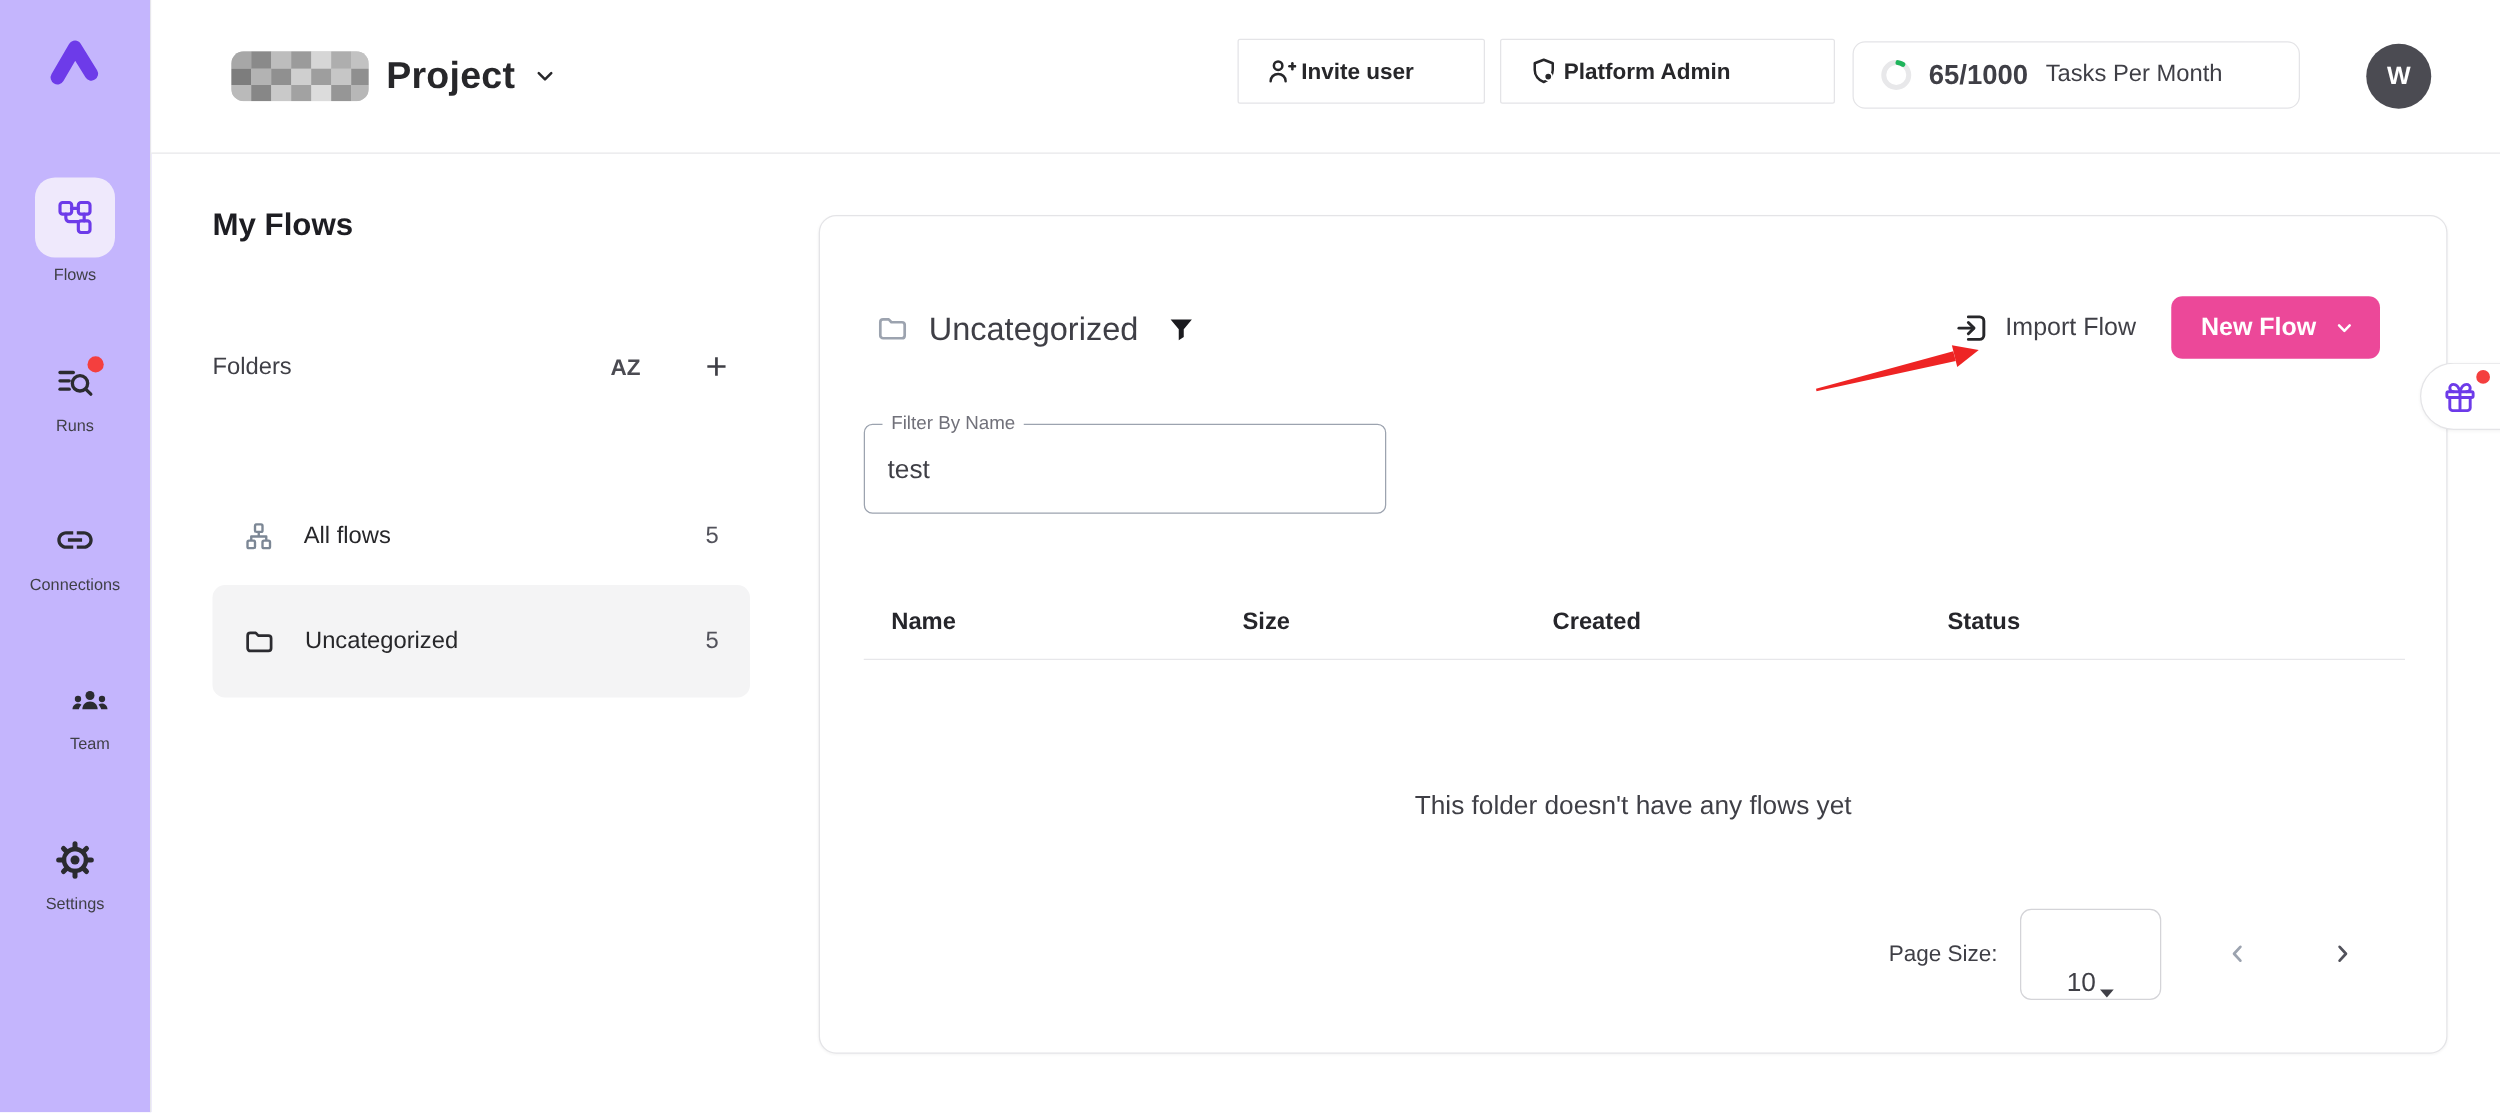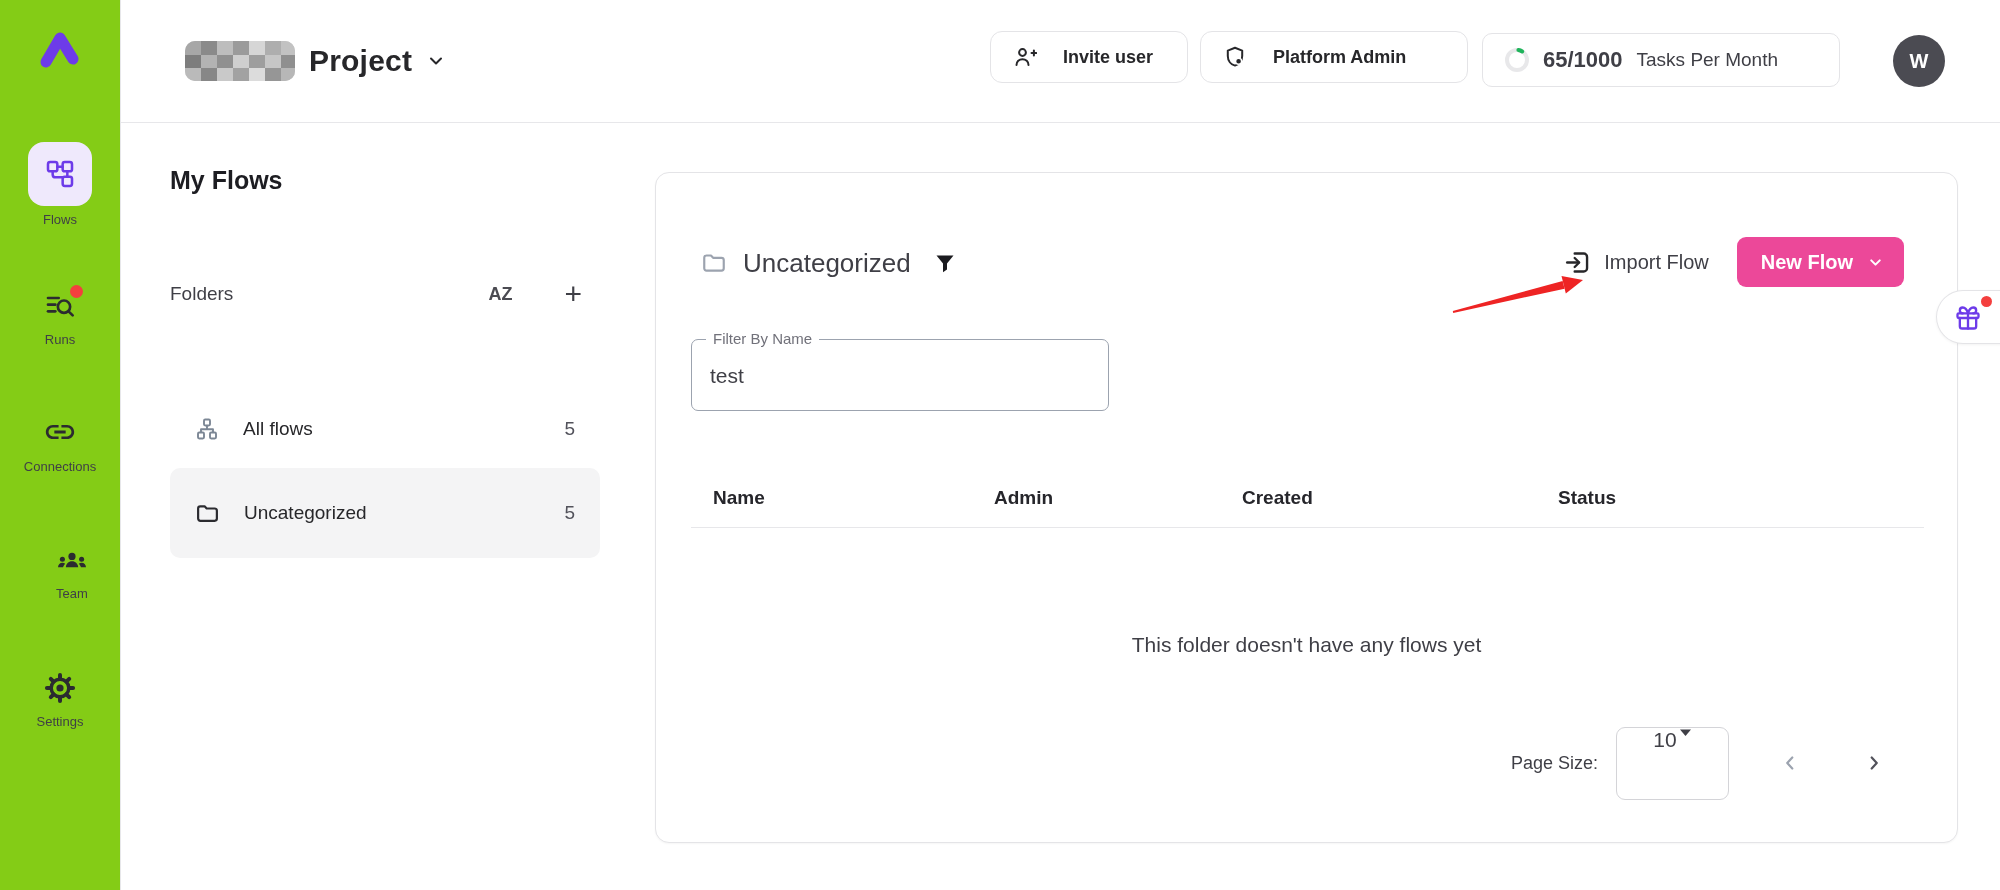--- a/index.html
+++ b/index.html
@@ -2,38 +2,38 @@
 <html><head>
 <meta charset="utf-8">
 <style>
   * { margin:0; padding:0; box-sizing:border-box; }
   html,body { width:2000px; height:890px; }
   body { font-family:"Liberation Sans", sans-serif; background:#fff; color:#27272a; }
   #app { position:relative; width:2000px; height:890px; overflow:hidden; background:#fff; }
 
   
   .sidebar { position:absolute; left:0; top:0; width:121px; height:890px;
-             background:#84cc16; border-right:1px solid #e7e7ea; }
+             background:#c4b5fd; border-right:1px solid #e7e7ea; }
   .logo-wrap { position:absolute; top:26px; left:0; width:120px; text-align:center; }
   .nav-item { position:absolute; left:0; width:120px; text-align:center; cursor:pointer; }
   .nav-icon-box { display:inline-flex; align-items:center; justify-content:center; }
   .nav-item .active-pill { width:64px; height:64px; border-radius:16px; background:#efe9fc;
                            display:inline-flex; align-items:center; justify-content:center; }
   .nav-label { display:block; margin-top:6px; font-size:13px; color:#3f3f46; }
   .icon-rel { position:relative; display:inline-block; }
   .red-dot { position:absolute; width:13px; height:13px; border-radius:50%; background:#f43f3e; }
 
   
   .header { position:absolute; left:121px; top:0; width:1879px; height:123px; background:#fff;
             border-bottom:1px solid #e7e7ea; }
   .project-switcher { position:absolute; left:64px; top:0; height:122px; display:flex;
                       align-items:center; gap:14px; cursor:pointer; }
   .project-name-txt { font-size:30px; font-weight:600; color:#27272a; letter-spacing:.2px; }
-  .hbtn { position:absolute; top:31px; height:52px; display:flex; align-items:center; gap:26px;
-          padding:0 22px; background:#fff; border:1px solid #e4e4e7; border-radius:12px;
+  .hbtn { position:absolute; top:31px; height:52px; display:flex; align-items:center; gap:4px;
+          padding:0 22px; background:#fff; border:1px solid #e4e4e7; border-radius:2px;
           font-size:18px; font-weight:600; color:#27272a; cursor:pointer; }
   .tasks-box { position:absolute; top:33px; height:54px; display:flex; align-items:center; gap:12px;
                padding:0 20px; background:#fff; border:1px solid #e4e4e7; border-radius:10px; }
   .tasks-usage { font-size:22px; font-weight:700; color:#3f3f46; }
   .tasks-label { font-size:19px; font-weight:500; color:#3f3f46; margin-left:2px; }
   .avatar { position:absolute; top:35px; width:52px; height:52px; border-radius:50%;
             background:#4b4b52; color:#fff; font-size:20px; font-weight:600;
             display:flex; align-items:center; justify-content:center; cursor:pointer; }
 
   
@@ -76,21 +76,21 @@
                 border-bottom:1px solid #e7e7ea; display:grid;
                 grid-template-columns:281px 248px 316px 1fr; align-items:center; padding-left:22px; }
   .th { font-size:19px; font-weight:700; color:#26262b; }
 
   .empty-msg { position:absolute; left:0; top:420px; width:100%; text-align:center;
                font-size:21px; font-weight:500; color:#3f3f46;margin-top:40px; }
 
   .pagination { position:absolute; right:72px; top:551px; height:78px; display:flex; align-items:center; }
   .ps-label { font-size:18px; font-weight:500; color:#3f3f46; margin-right:18px; }
   .ps-select { width:113px; height:73px; border:1.5px solid #d4d4d8; border-radius:9px; background:#fff;
-               display:flex; align-items:flex-start; justify-content:center; gap:2px; cursor:pointer; }
+               display:flex; align-items:flex-end; justify-content:center; gap:2px; cursor:pointer; }
   .ps-value { font-size:21px; color:#3f3f46; }
   .pg-btn { background:none; border:none; cursor:pointer; padding:0; display:flex; align-items:center; }
   .pg-prev { margin-left:50px; }
   .pg-next { margin-left:62px; }
 
   
   .gift-pill { position:absolute; left:1936px; top:290px; width:70px; height:54px; background:#fff;
                border:1px solid #e4e4e7; border-right:none; border-radius:27px 0 0 27px;
                box-shadow:0 1px 3px rgba(0,0,0,.05); cursor:pointer; z-index:5; }
   .gift-pill svg { position:absolute; left:17px; top:13px; }
@@ -316,21 +316,21 @@
       </button>
     </div>
 
     <div class="filter-field">
       <span class="ff-label">Filter By Name</span>
       <input type="text" value="test" style="">
     </div>
 
     <div class="table-head">
       <span class="th">Name</span>
-      <span class="th">Admin</span>
+      <span class="th">Size</span>
       <span class="th">Created</span>
       <span class="th">Status</span>
     </div>
 
     <div class="empty-msg">This folder doesn't have any flows yet</div>
 
     <div class="pagination">
       <span class="ps-label">Page Size:</span>
       <div class="ps-select">
         <span class="ps-value">10</span>

